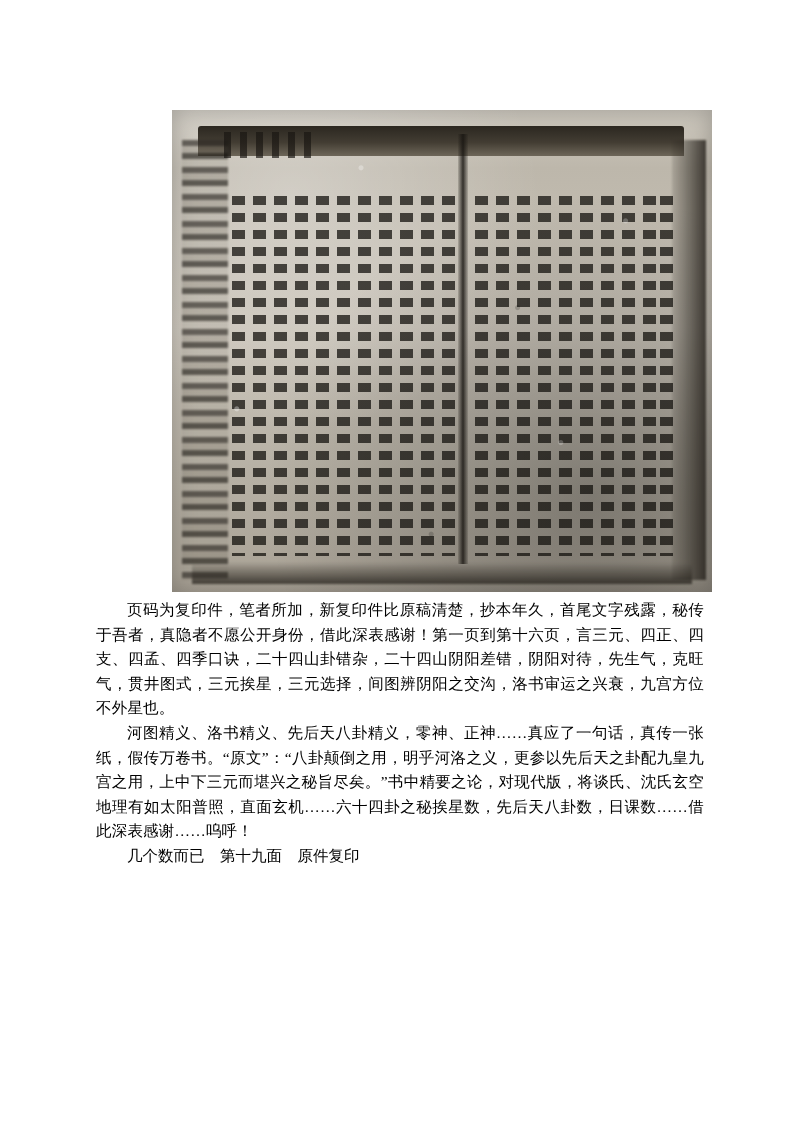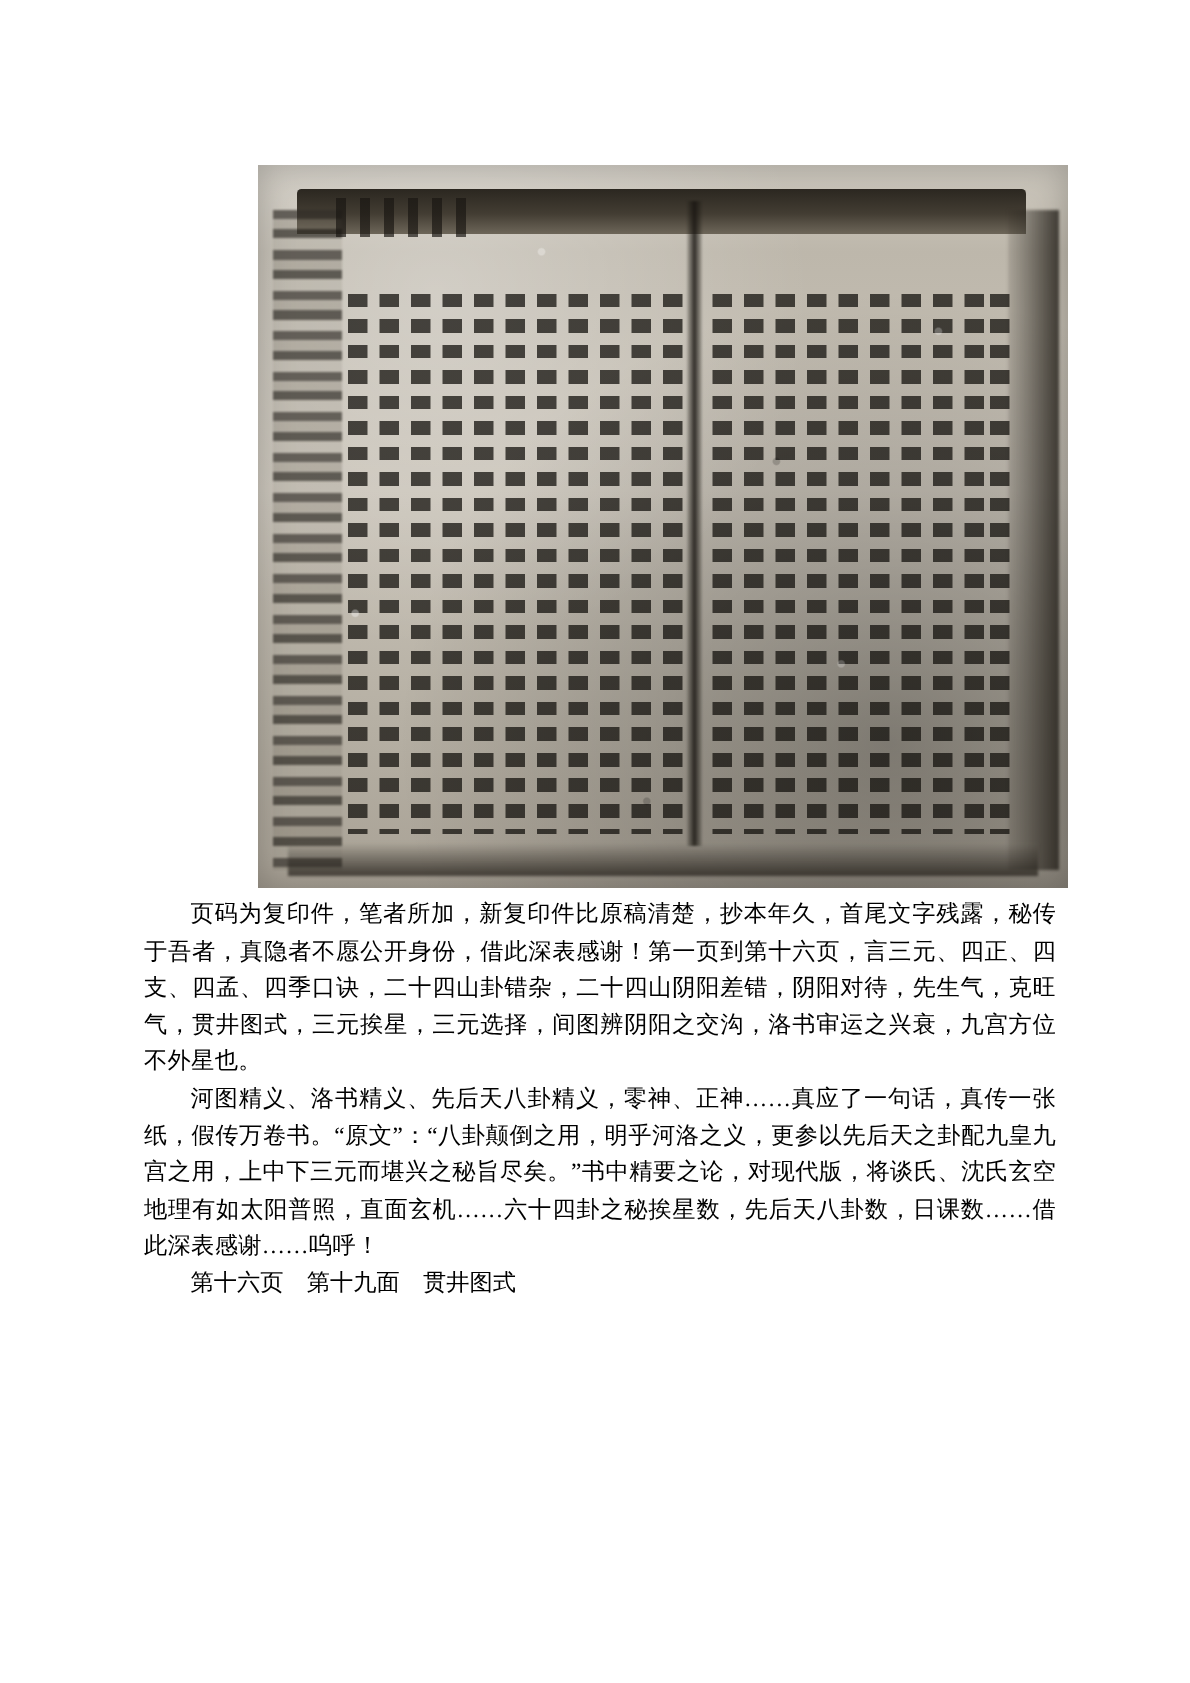--- a/index.html
+++ b/index.html
@@ -208,16 +208,16 @@
         <div class="col" style="left:411px;"></div>
         <div class="col" style="left:428px;"></div>
       </div>
       <div class="speckle"></div>
     </div>
   </div>
 
   <div class="body-text">
     <p class="para indent">页码为复印件，笔者所加，新复印件比原稿清楚，抄本年久，首尾文字残露，秘传于吾者，真隐者不愿公开身份，借此深表感谢！第一页到第十六页，言三元、四正、四支、四孟、四季口诀，二十四山卦错杂，二十四山阴阳差错，阴阳对待，先生气，克旺气，贯井图式，三元挨星，三元选择，间图辨阴阳之交沟，洛书审运之兴衰，九宫方位不外星也。</p>
     <p class="para indent">河图精义、洛书精义、先后天八卦精义，零神、正神……真应了一句话，真传一张纸，假传万卷书。“原文”：“八卦颠倒之用，明乎河洛之义，更参以先后天之卦配九皇九宫之用，上中下三元而堪兴之秘旨尽矣。”书中精要之论，对现代版，将谈氏、沈氏玄空地理有如太阳普照，直面玄机……六十四卦之秘挨星数，先后天八卦数，日课数……借此深表感谢……呜呼！</p>
-    <p class="footline">第十六页　第十九面　贯井图式</p>
+    <p class="footline">几个数而已　第十九面　原件复印</p>
   </div>
 
 </div>
 
 </body></html>

